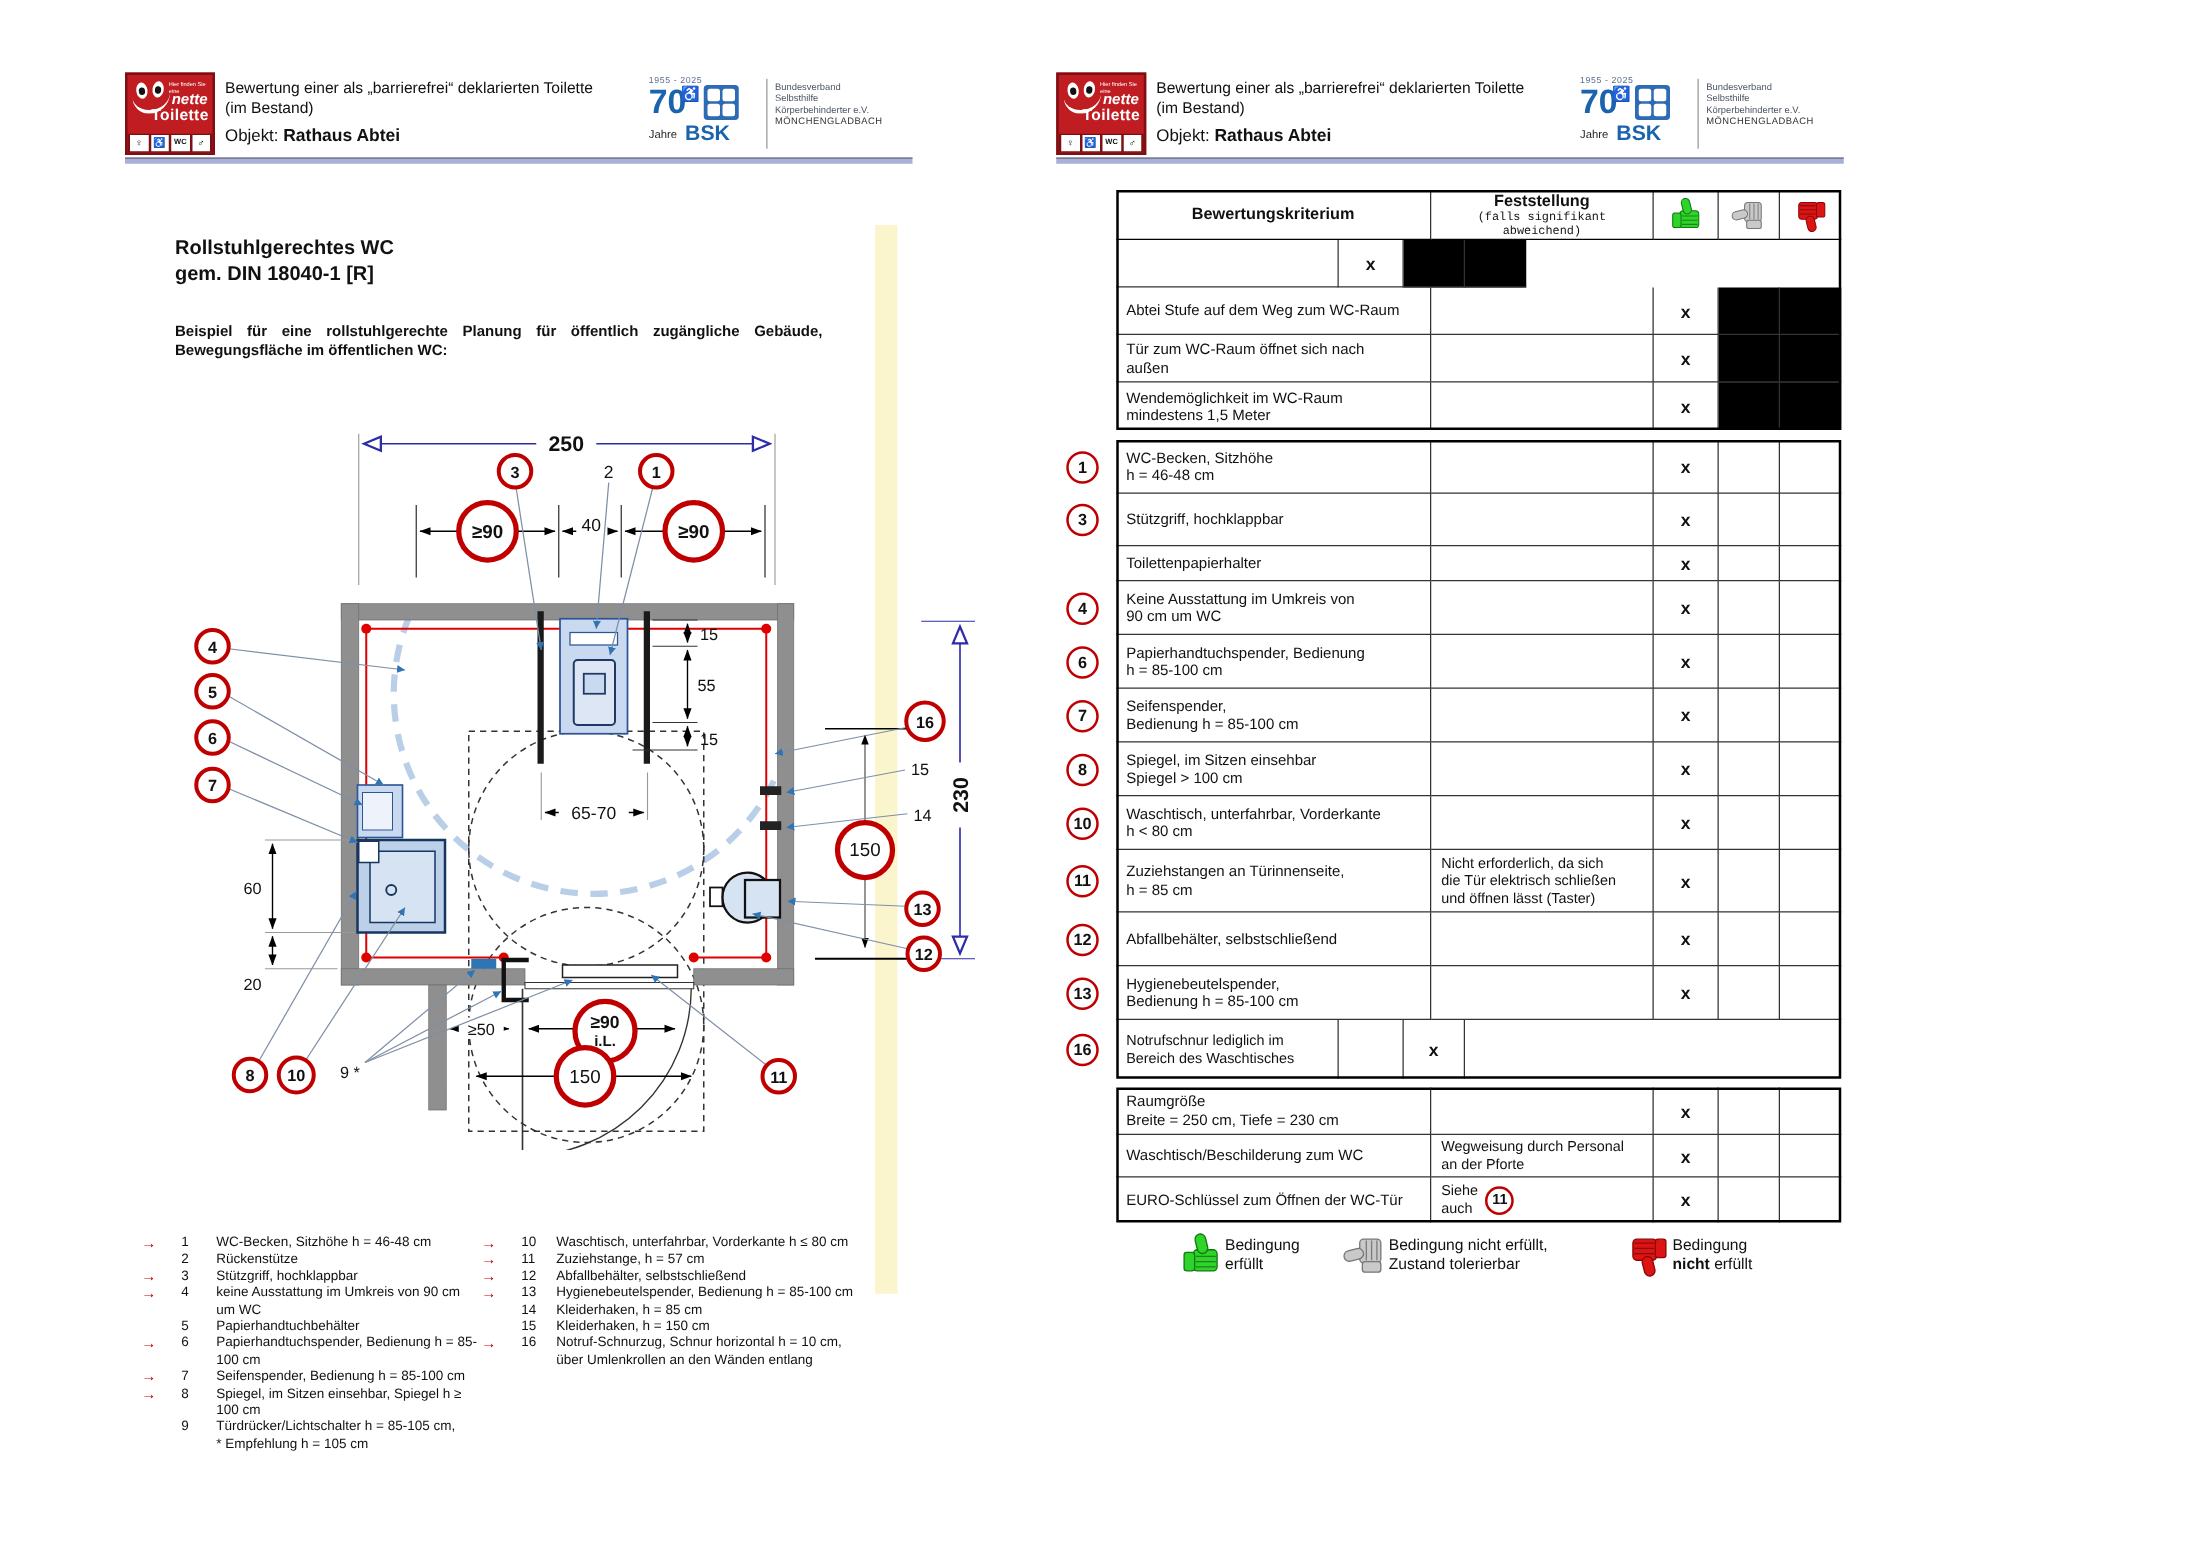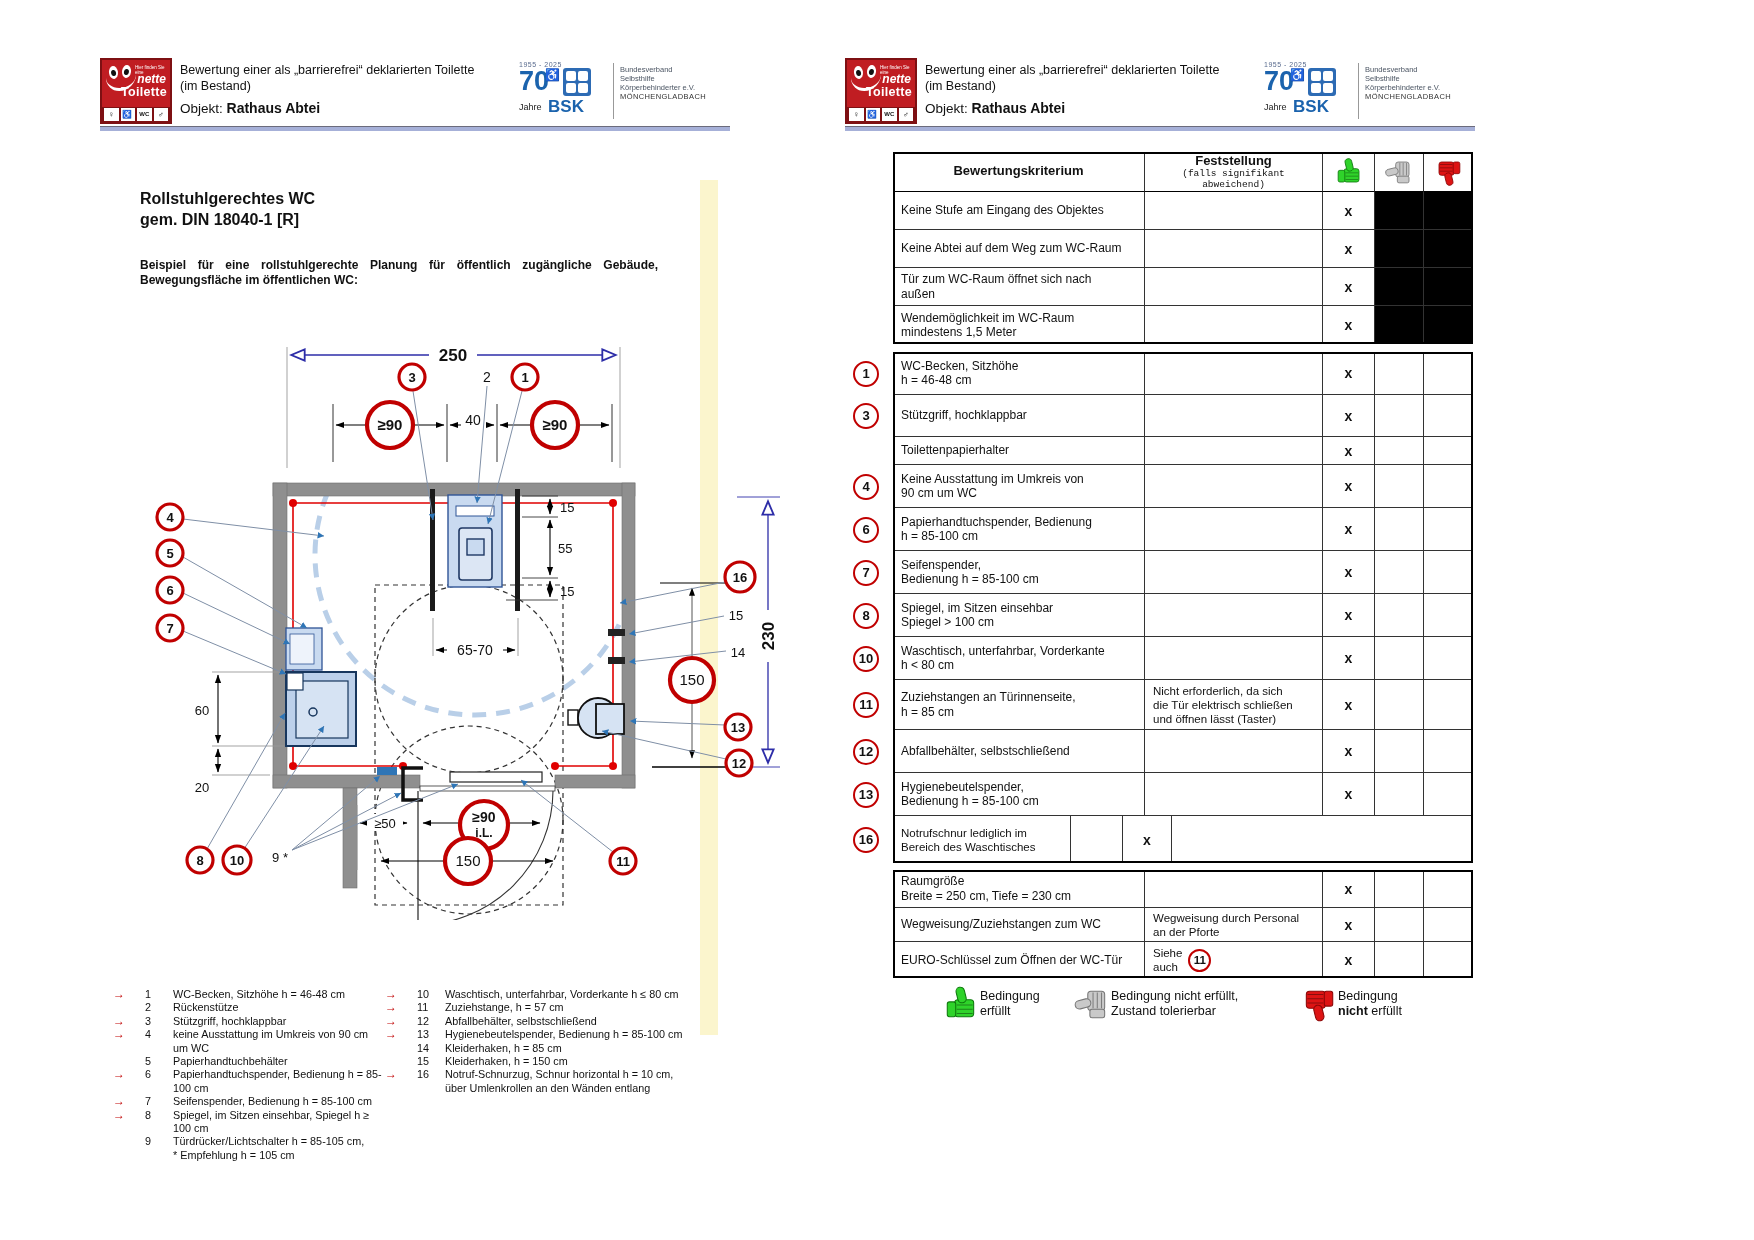--- a/index.html
+++ b/index.html
@@ -555,34 +555,31 @@
               <rect class="tfill" x="12" y="14" width="18" height="16" rx="3"></rect>
               <rect class="tfill" x="5" y="16" width="8" height="14" rx="2"></rect>
               <rect class="tfill" x="14" y="2" width="8" height="15" rx="4" transform="rotate(-14 18 9)"></rect>
               <path class="tline" d="M14 19 h15 M14 23 h15 M14 27 h15"></path>
             </g>
           </svg>
       </div>
     </div>
     <div class="trow" style="height:38px;">
       <div class="tnumcol"></div>
-      <div class="tc tcl">
-          <span class="pre">Keine Stufe am Eingang des Objektes</span>
-        </div>
       <div class="tc tcf"></div>
       <div class="tc tci">
           <span class="xm">x</span>
         </div>
       <div class="tc tci2 blk"></div>
       <div class="tc tci3 blk"></div>
     </div>
     <div class="trow" style="height:38px;">
       <div class="tnumcol"></div>
       <div class="tc tcl">
-          <span class="pre">Keine Abtei auf dem Weg zum WC-Raum</span>
+          <span class="pre">Abtei Stufe auf dem Weg zum WC-Raum</span>
         </div>
       <div class="tc tcf"></div>
       <div class="tc tci">
           <span class="xm">x</span>
         </div>
       <div class="tc tci2 blk"></div>
       <div class="tc tci3 blk"></div>
     </div>
     <div class="trow" style="height:38px;">
       <div class="tnumcol"></div>
@@ -803,21 +800,21 @@
       <div class="tc tcf"></div>
       <div class="tc tci">
           <span class="xm">x</span>
         </div>
       <div class="tc tci2"></div>
       <div class="tc tci3"></div>
     </div>
     <div class="trow" style="height:34px;">
       <div class="tnumcol"></div>
       <div class="tc tcl">
-          <span class="pre">Wegweisung/Zuziehstangen zum WC</span>
+          <span class="pre">Waschtisch/Beschilderung zum WC</span>
         </div>
       <div class="tc tcf">
           <span class="pre">Wegweisung durch Personal
 an der Pforte</span>
         </div>
       <div class="tc tci">
           <span class="xm">x</span>
         </div>
       <div class="tc tci2"></div>
       <div class="tc tci3"></div>

